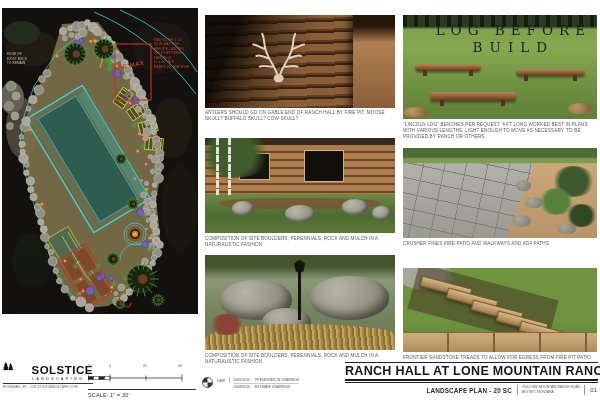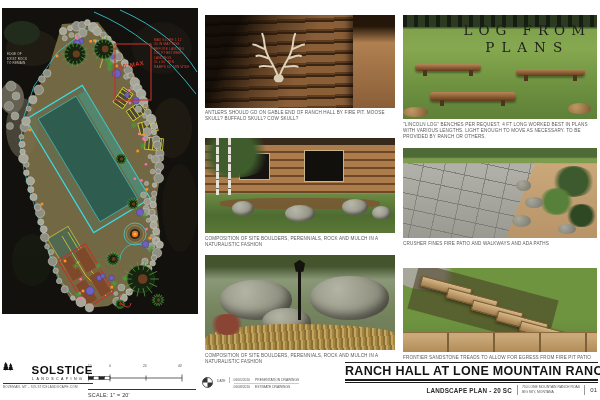--- a/index.html
+++ b/index.html
@@ -577,22 +577,22 @@
     <div class="ph-el m3-post"></div>
     <div class="ph-el m3-head"></div>
     <div class="ph-el m3-grass"></div>
     <div class="ph-el m3-shrub"></div>
   </div>
   <div class="cap" style="left:205px;top:353px;width:188px;">COMPOSITION OF SITE BOULDERS, PERENNIALS, ROCK AND MULCH IN A NATURALISTIC FASHION</div>
 
   <div class="photo r1" style="left:403px;top:15px;width:194px;height:104px;">
     <div class="ph-el r1-trees"></div>
     <div class="r1-title">
-      <div class="r1-line1">LOG FROM</div>
-      <div class="r1-line2">PLANS</div>
+      <div class="r1-line1">LOG BEFORE</div>
+      <div class="r1-line2">BUILD</div>
     </div>
     <div class="bench" style="left:6%;top:47%;width:34%;">
       <div class="log"></div>
         <div class="leg leg-l"></div>
         <div class="leg leg-r"></div>
     </div>
     <div class="bench" style="left:58%;top:52%;width:36%;">
       <div class="log"></div>
         <div class="leg leg-l"></div>
         <div class="leg leg-r"></div>

